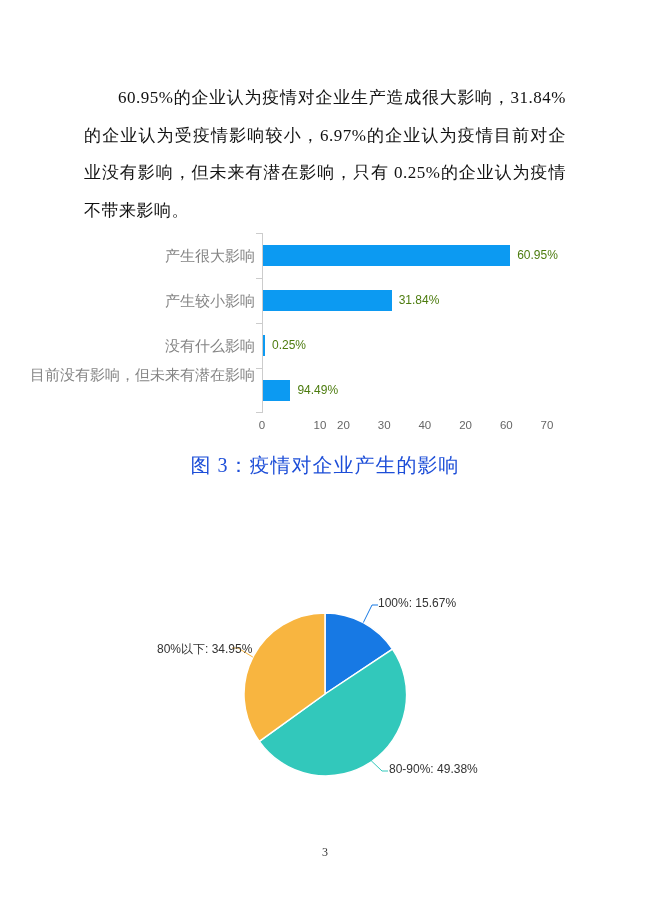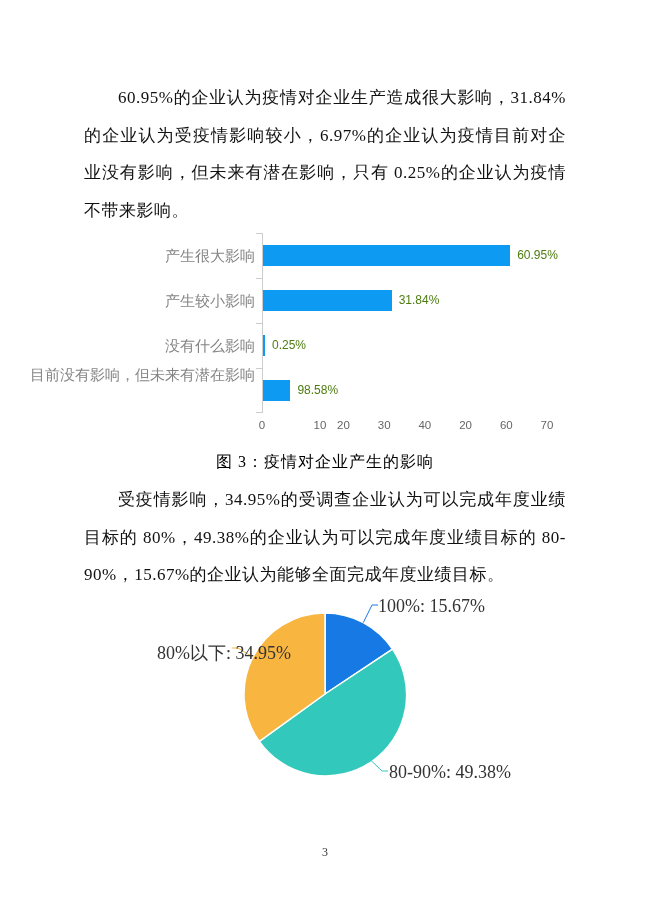--- a/index.html
+++ b/index.html
@@ -11,21 +11,21 @@
   }
   .body-text {
     position:absolute; left:84px; width:482px;
     font-size:17px; line-height:37.5px; letter-spacing:0.5px;
     text-align:justify; text-indent:2em; color:#111;
   }
   .para-1 { top:79px; }
   .para-2 { top:481px; }
   .caption {
     position:absolute; left:0; width:100%; text-align:center;
-    font-size:16px; letter-spacing:1px; color:#000000;
+    font-size:20px; letter-spacing:1px; color:#1d4ed8;
   }
   .cap-3 { top:452px; }
   .cap-4 { top:795px; }
 
   
   .bar-chart {
     position:absolute; left:0; top:233px; width:650px; height:205px;
     font-family:"Liberation Sans","DejaVu Sans",sans-serif;
   }
   .bar-cat {
@@ -37,22 +37,22 @@
   .axis-seg { position:absolute; background:#cccccc; }
   .x-tick-label {
     position:absolute; top:186px; transform:translateX(-50%);
     font-size:11.5px; color:#666666;
   }
 
   
   .pie-wrap { position:absolute; left:120px; top:593px; width:420px; height:205px; }
   .pie-svg { position:absolute; left:0; top:0; }
   .pie-label {
-    position:absolute; font-size:18px; color:#333333; white-space:nowrap;
-    font-family:Liberation Serif, serif;
+    position:absolute; font-size:12px; color:#333333; white-space:nowrap;
+    font-family:Liberation Sans, sans-serif;
   }
   .pie-label-0 { left:378px; top:596px; }
   .pie-label-1 { left:389px; top:762px; }
   .pie-label-2 { left:157px; top:641px; }
 
   .page-num {
     position:absolute; top:845px; left:0; width:100%; text-align:center;
     font-size:12px; color:#333333;
   }
 </style>
@@ -69,21 +69,21 @@
         <div class="bar-fill" style="left: 262px; top: 12px; width: 248.154px; background: rgb(12, 154, 242);"></div>
         <div class="bar-val" style="left: 517.154px; top: 0px; line-height: 45px;">60.95%</div>
         <div class="bar-cat" style="top: 45px; line-height: 45px;">产生较小影响</div>
         <div class="bar-fill" style="left: 262px; top: 57px; width: 129.634px; background: rgb(12, 154, 242);"></div>
         <div class="bar-val" style="left: 398.634px; top: 45px; line-height: 45px;">31.84%</div>
         <div class="bar-cat" style="top: 90px; line-height: 45px; padding-left: 32px;">没有什么影响</div>
         <div class="bar-fill" style="left: 262px; top: 102px; width: 3px; background: rgb(12, 154, 242);"></div>
         <div class="bar-val" style="left: 272px; top: 90px; line-height: 45px;">0.25%</div>
         <div class="bar-cat" style="top: 119px; line-height: 45px;">目前没有影响，但未来有潜在影响</div>
         <div class="bar-fill" style="left: 262px; top: 147px; width: 28.3779px; background: rgb(12, 154, 242);"></div>
-        <div class="bar-val" style="left: 297.378px; top: 135px; line-height: 45px;">98.58%</div>
+        <div class="bar-val" style="left: 297.378px; top: 135px; line-height: 45px;">94.49%</div>
         <div class="axis-seg" style="left: 262px; top: 0px; width: 1px; height: 180px; background: rgb(204, 204, 204);"></div>
         <div class="axis-seg" style="left: 256px; top: 0px; width: 6px; height: 1px; background: rgb(204, 204, 204);"></div>
         <div class="axis-seg" style="left: 256px; top: 45px; width: 6px; height: 1px; background: rgb(204, 204, 204);"></div>
         <div class="axis-seg" style="left: 256px; top: 90px; width: 6px; height: 1px; background: rgb(204, 204, 204);"></div>
         <div class="axis-seg" style="left: 256px; top: 135px; width: 6px; height: 1px; background: rgb(204, 204, 204);"></div>
         <div class="axis-seg" style="left: 256px; top: 179px; width: 6px; height: 1px; background: rgb(204, 204, 204);"></div>
       </div>
     <div id="bar-xaxis">
         <div class="x-tick-label" style="left: 262px;">0</div>
         <div class="x-tick-label" style="left: 320px;">10</div>
@@ -91,21 +91,20 @@
         <div class="x-tick-label" style="left: 384.143px;">30</div>
         <div class="x-tick-label" style="left: 424.857px;">40</div>
         <div class="x-tick-label" style="left: 465.571px;">20</div>
         <div class="x-tick-label" style="left: 506.286px;">60</div>
         <div class="x-tick-label" style="left: 547px;">70</div>
       </div>
   </div>
 
   <p class="caption cap-3">图 3：疫情对企业产生的影响</p>
 
-  <p class="body-text para-2">受疫情影响，34.95%的受调查企业认为可以完成年度业绩目标的 80%，49.38%的企业认为可以完成年度业绩目标的 80-90%，15.67%的企业认为能够全面完成年度业绩目标。</p>
 
   <div class="pie-wrap">
     <svg id="pie-svg" class="pie-svg" width="420" height="205" viewBox="0 0 420 205">
         <path d="M 205 101 L 205.0 20.0 A 81 81 0 0 1 272.5 56.2 Z" fill="#1779e4" stroke="#ffffff" stroke-width="1.5" stroke-linejoin="round"></path>
         <path d="M 243.3 29.6 L 252 12 L 258 12" fill="none" stroke="#1779e4" stroke-width="1"></path>
         <path d="M 205 101 L 272.5 56.2 A 81 81 0 0 1 139.3 148.4 Z" fill="#32c8bb" stroke="#ffffff" stroke-width="1.5" stroke-linejoin="round"></path>
         <path d="M 251.1 167.6 L 262 178 L 268 178" fill="none" stroke="#32c8bb" stroke-width="1"></path>
         <path d="M 205 101 L 139.3 148.4 A 81 81 0 0 1 205.0 20.0 Z" fill="#f8b540" stroke="#ffffff" stroke-width="1.5" stroke-linejoin="round"></path>
         <path d="M 132.9 64.1 L 118 55 L 112 55" fill="none" stroke="#f8b540" stroke-width="1"></path>
       </svg>

